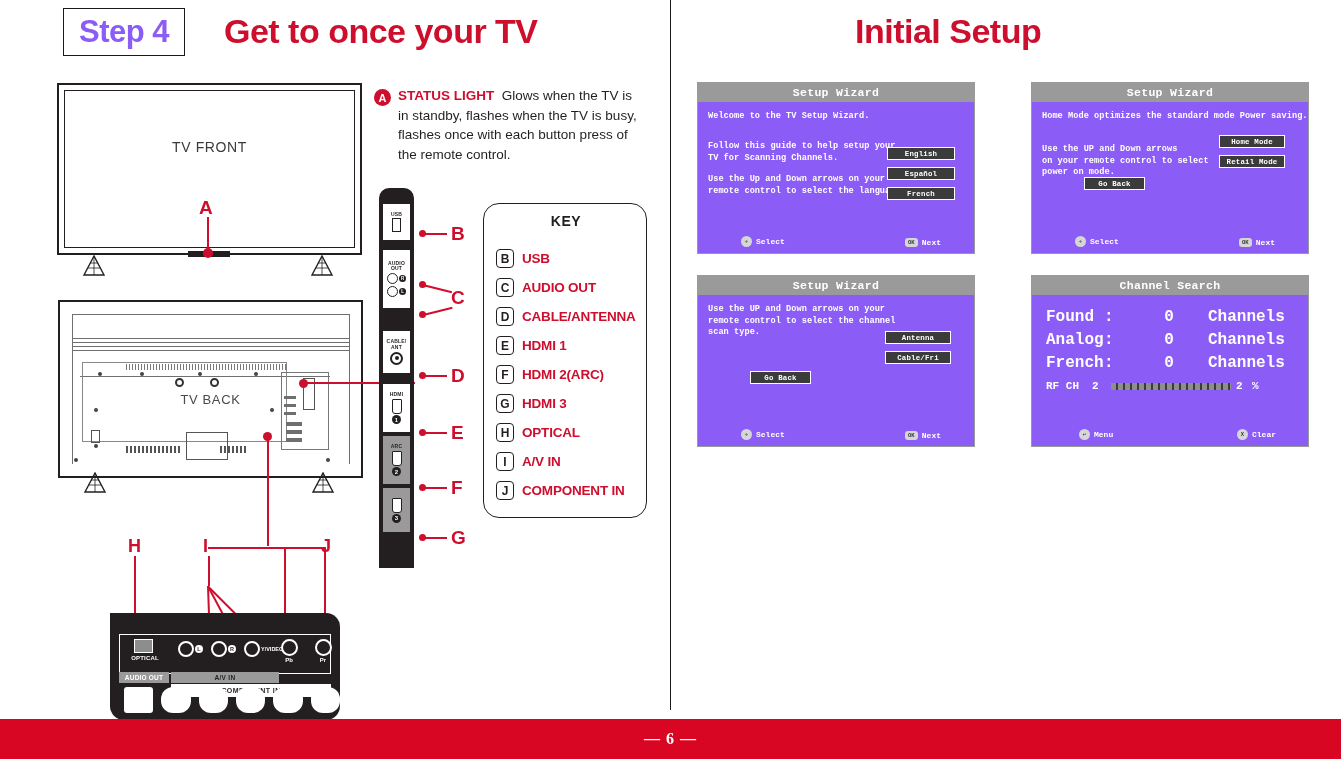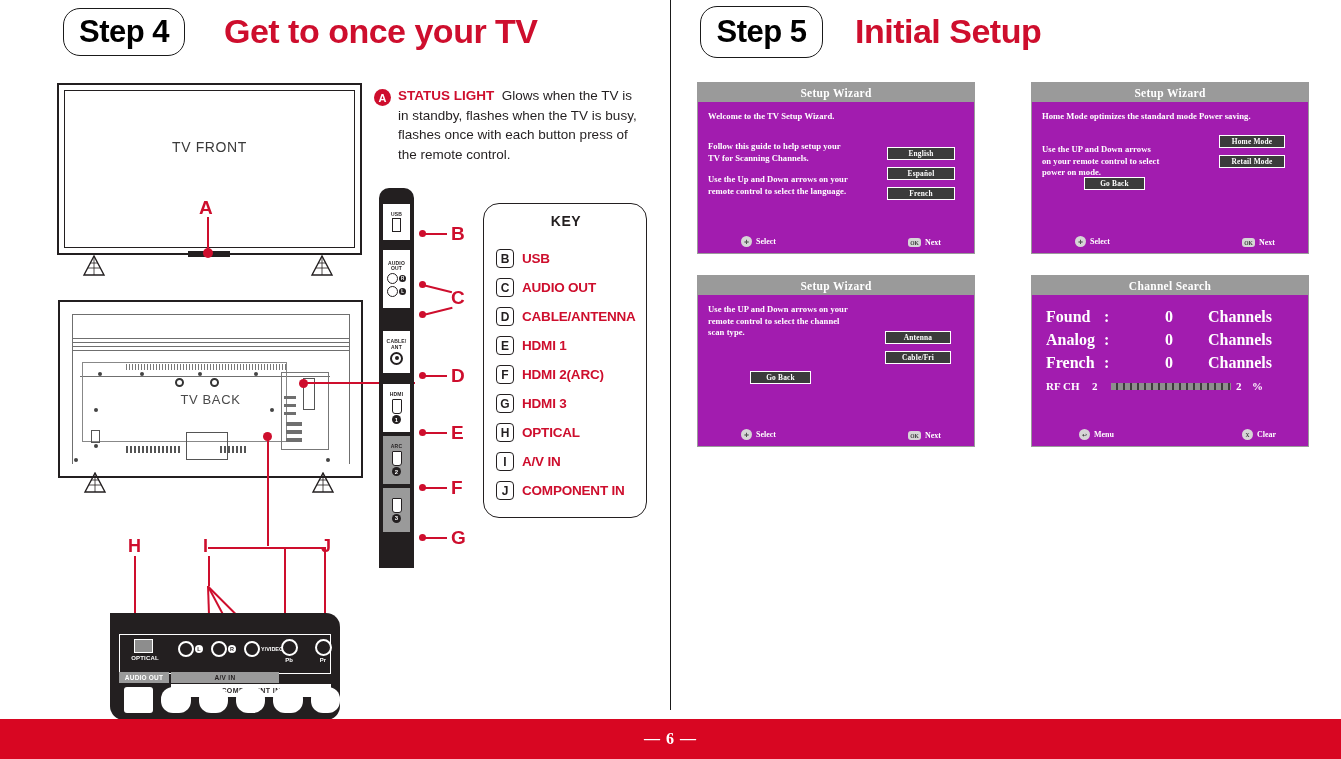--- a/index.html
+++ b/index.html
@@ -25,24 +25,24 @@
   .footer-page {
     position: absolute; left: 0; bottom: 0; width: 1341px; height: 40px;
     display: flex; align-items: center; justify-content: center;
     color: #ffffff; font-size: 16px; font-weight: bold; letter-spacing: 1px;
     font-family: "Liberation Serif", serif;
   }
 
   
   .step-badge {
     position: absolute;
-    border: 1.6px solid #1a1a1a; border-radius: 17px;
+    border: 1.6px solid #1a1a1a; border-radius: 0;
     background: #ffffff;
     display: flex; align-items: center; justify-content: center;
-    font-size: 31px; font-weight: bold; color: #000000;
+    font-size: 31px; font-weight: bold; color: #8b5cf6;
     letter-spacing: -0.5px;
     font-family: "Liberation Sans", sans-serif;
   }
   #step4-badge { left: 63px; top: 8px; width: 122px; height: 48px; }
   #step5-badge { left: 700px; top: 6px; width: 123px; height: 52px; }
 
   .step-title {
     position: absolute;
     color: #CE0E2D; font-weight: bold;
     font-family: "Liberation Sans", sans-serif;
@@ -246,22 +246,22 @@
   .knob.sq { border-radius: 3px; }
 
   
   .hij-letter { position: absolute; font-size: 18px; font-weight: bold; color: #CE0E2D; }
   .hij-line { position: absolute; background: #CE0E2D; }
   .hij-dot { position: absolute; width: 7px; height: 7px; border-radius: 50%; background: #CE0E2D; }
 
   
   .osd {
     position: absolute; width: 278px; height: 172px;
-    background: #a21caf; border: 1px solid #9a9a9a;
-    font-family: Liberation Serif, serif;
+    background: #8b5cf6; border: 1px solid #9a9a9a;
+    font-family: Liberation Mono, monospace;
   }
   #osd1 { left: 697px;  top: 82px; }
   #osd2 { left: 1031px; top: 82px; }
   #osd3 { left: 697px;  top: 275px; }
   #osd4 { left: 1031px; top: 275px; }
 
   .osd-title {
     height: 19px; background: #9a9a9a; color: #ffffff;
     font-size: 11.5px; font-weight: bold; letter-spacing: 0.3px;
     display: flex; align-items: center; justify-content: center;
@@ -569,21 +569,20 @@
     <div class="bp-knobs">
       <div class="knob sq"></div>
       <div class="knob"></div>
       <div class="knob"></div>
       <div class="knob"></div>
       <div class="knob"></div>
       <div class="knob"></div>
     </div>
   </div>
 
-  <div class="step-badge" id="step5-badge">Step 5</div>
   <div class="step-title" id="step5-title">Initial Setup</div>
 
   <div class="osd" id="osd1">
     <div class="osd-title">Setup Wizard</div>
     <div class="osd-body">
       <div class="osd-text" style="left:10px;top:9px;">Welcome to the TV Setup Wizard.</div>
       <div class="osd-text" style="left:10px;top:39px;">Follow this guide to help setup your
 TV for Scanning Channels.</div>
       <div class="osd-text" style="left:10px;top:72px;">Use the Up and Down arrows on your
 remote control to select the language.</div>

